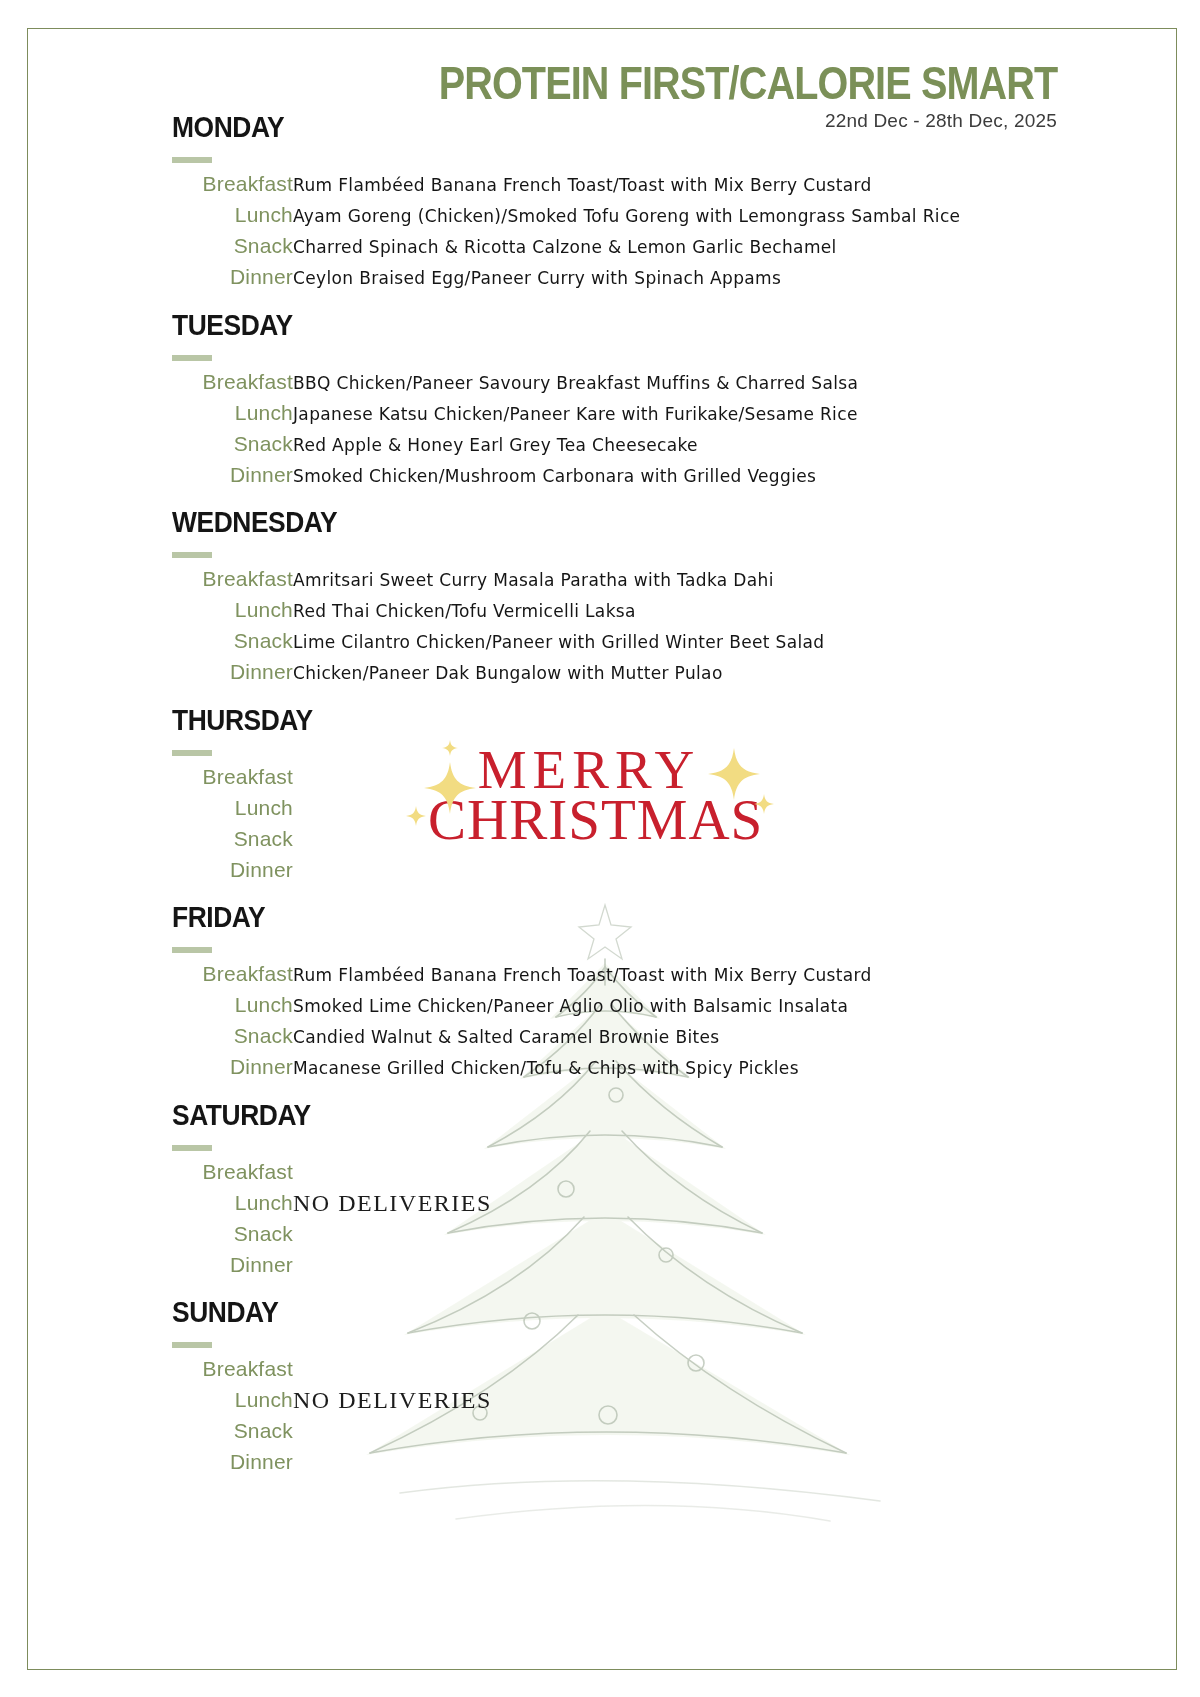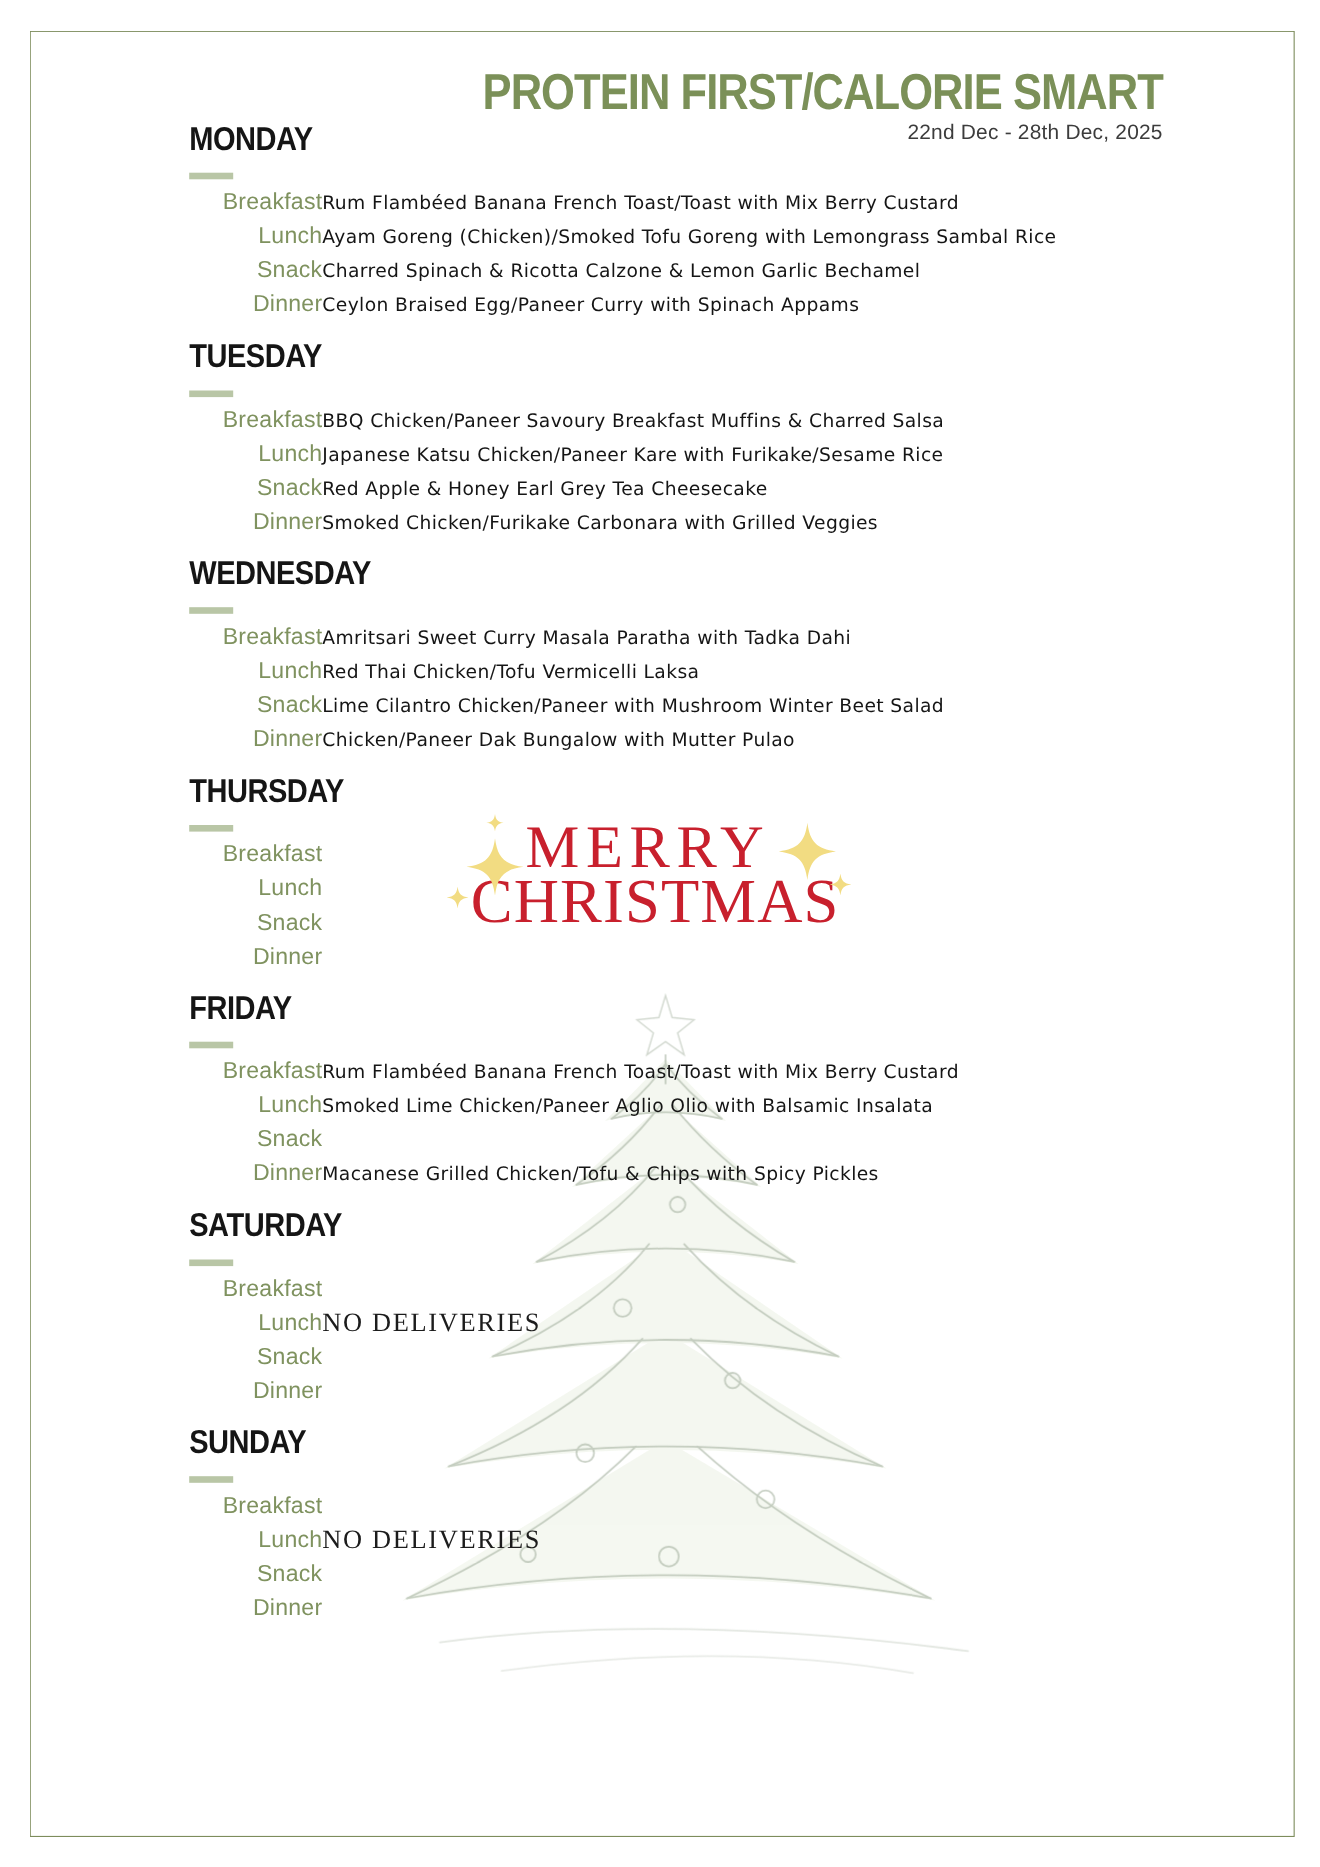--- a/index.html
+++ b/index.html
@@ -163,39 +163,39 @@
           <div class="row">
             <div class="meal-label">Lunch</div>
             <div class="meal-text">Japanese Katsu Chicken/Paneer Kare with Furikake/Sesame Rice</div>
           </div>
           <div class="row">
             <div class="meal-label">Snack</div>
             <div class="meal-text">Red Apple &amp; Honey Earl Grey Tea Cheesecake</div>
           </div>
           <div class="row">
             <div class="meal-label">Dinner</div>
-            <div class="meal-text">Smoked Chicken/Furikake Carbonara with Grilled Veggies</div>
+            <div class="meal-text">Smoked Chicken/Mushroom Carbonara with Grilled Veggies</div>
           </div>
         </div>
   </div>
       <div class="day-section">
     <div class="day-heading"><span>WEDNESDAY</span></div>
     <div class="divider"></div>
     <div class="rows">
           <div class="row">
             <div class="meal-label">Breakfast</div>
             <div class="meal-text">Amritsari Sweet Curry Masala Paratha with Tadka Dahi</div>
           </div>
           <div class="row">
             <div class="meal-label">Lunch</div>
             <div class="meal-text">Red Thai Chicken/Tofu Vermicelli Laksa</div>
           </div>
           <div class="row">
             <div class="meal-label">Snack</div>
-            <div class="meal-text">Lime Cilantro Chicken/Paneer with Mushroom Winter Beet Salad</div>
+            <div class="meal-text">Lime Cilantro Chicken/Paneer with Grilled Winter Beet Salad</div>
           </div>
           <div class="row">
             <div class="meal-label">Dinner</div>
             <div class="meal-text">Chicken/Paneer Dak Bungalow with Mutter Pulao</div>
           </div>
         </div>
   </div>
       <div class="day-section">
     <div class="day-heading"><span>THURSDAY</span></div>
     <div class="divider"></div>
@@ -225,20 +225,21 @@
           <div class="row">
             <div class="meal-label">Breakfast</div>
             <div class="meal-text">Rum Flambéed Banana French Toast/Toast with Mix Berry Custard</div>
           </div>
           <div class="row">
             <div class="meal-label">Lunch</div>
             <div class="meal-text">Smoked Lime Chicken/Paneer Aglio Olio with Balsamic Insalata</div>
           </div>
           <div class="row">
             <div class="meal-label">Snack</div>
+            <div class="meal-text">Candied Walnut &amp; Salted Caramel Brownie Bites</div>
           </div>
           <div class="row">
             <div class="meal-label">Dinner</div>
             <div class="meal-text">Macanese Grilled Chicken/Tofu &amp; Chips with Spicy Pickles</div>
           </div>
         </div>
   </div>
       <div class="day-section">
     <div class="day-heading"><span>SATURDAY</span></div>
     <div class="divider"></div>

